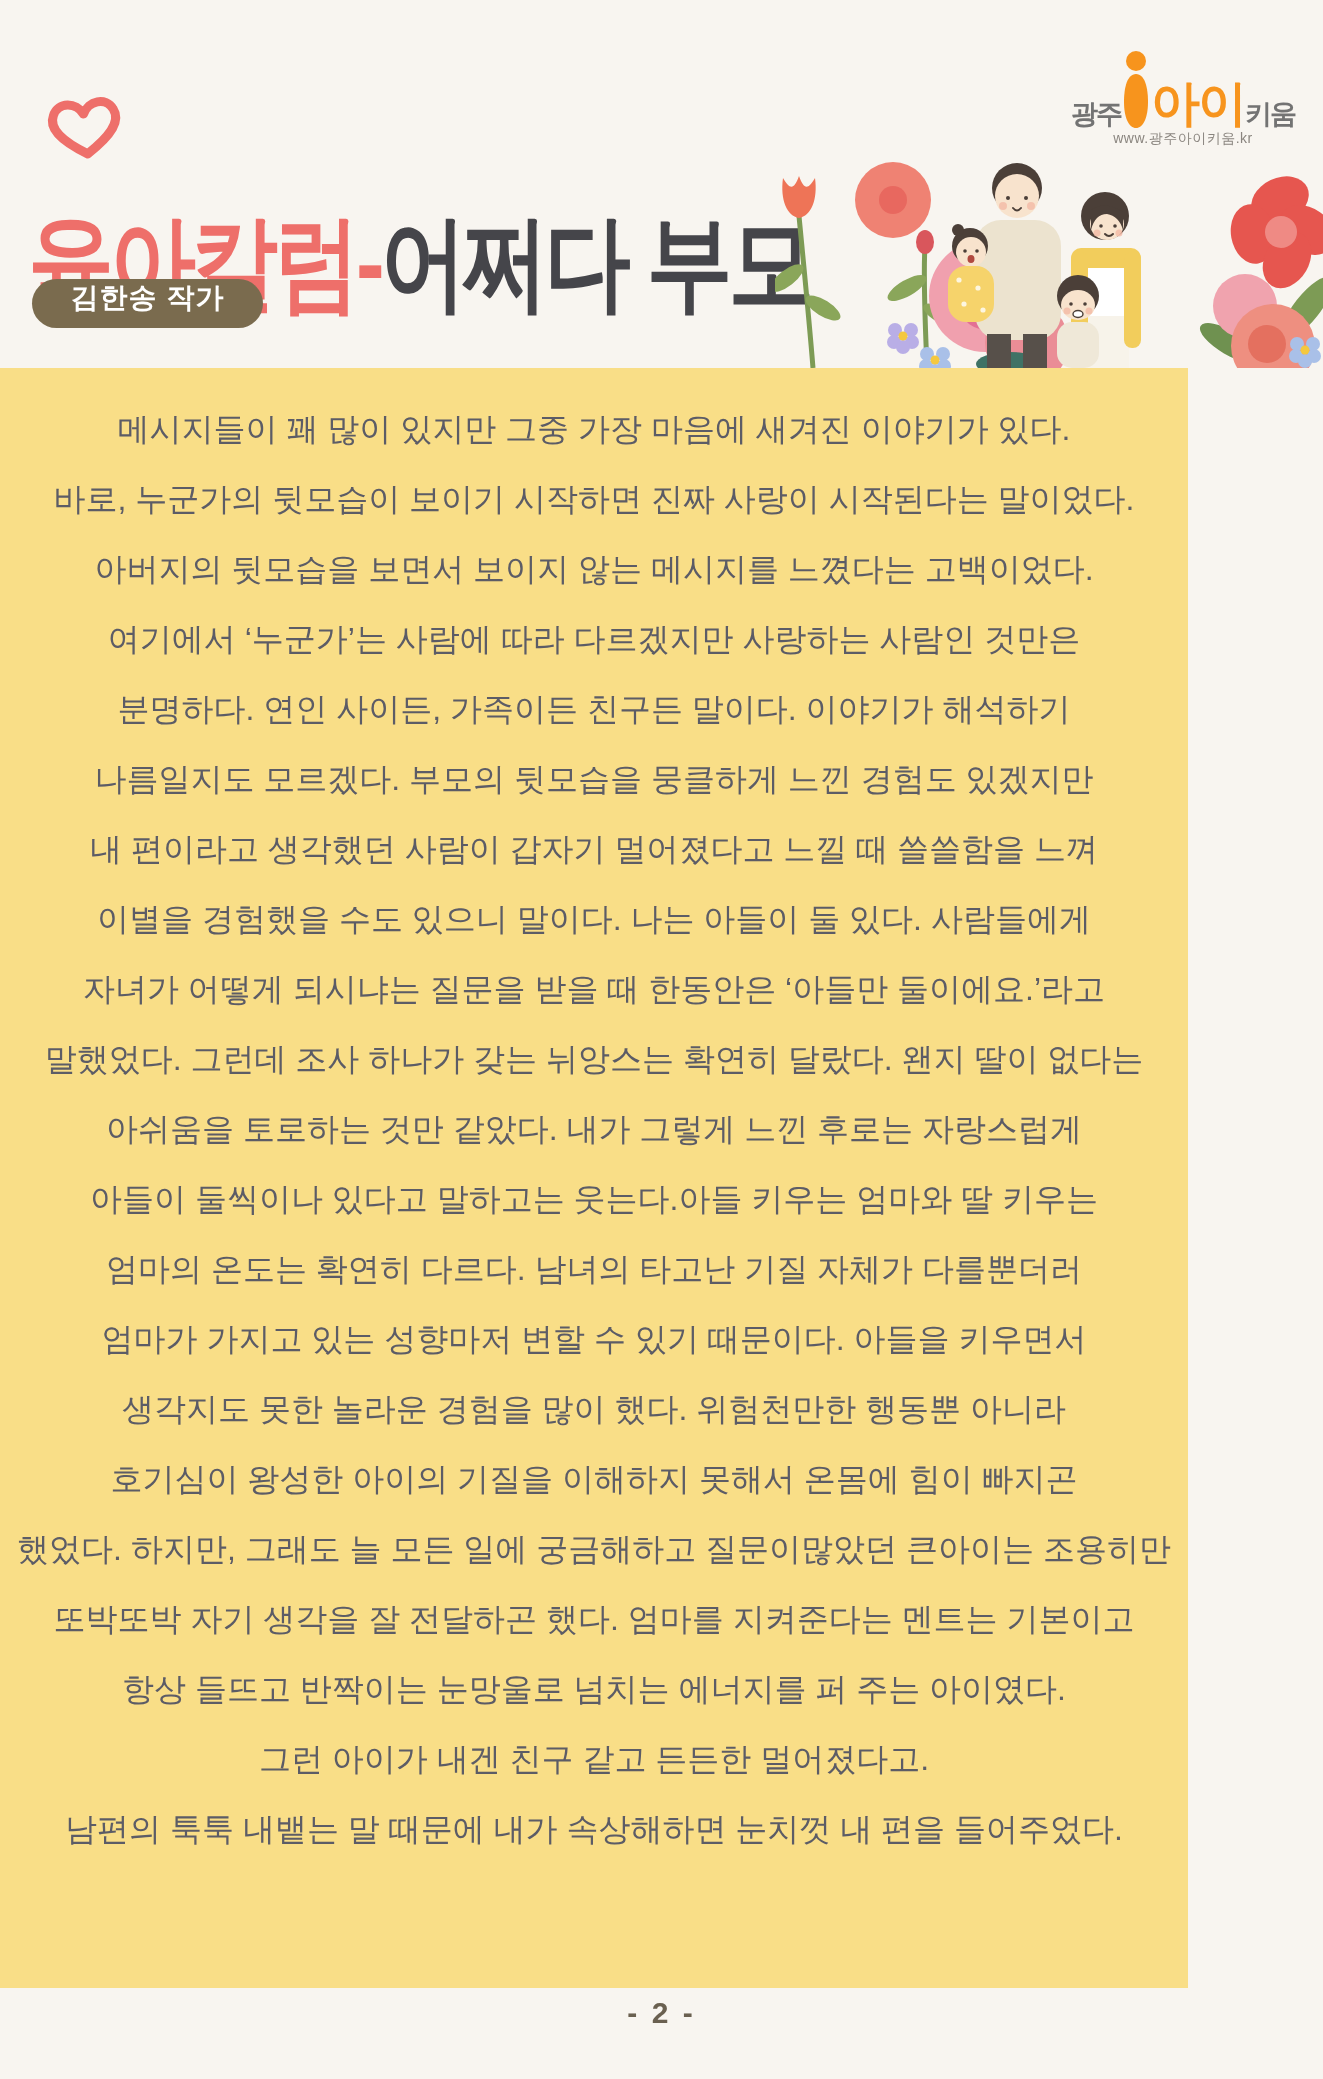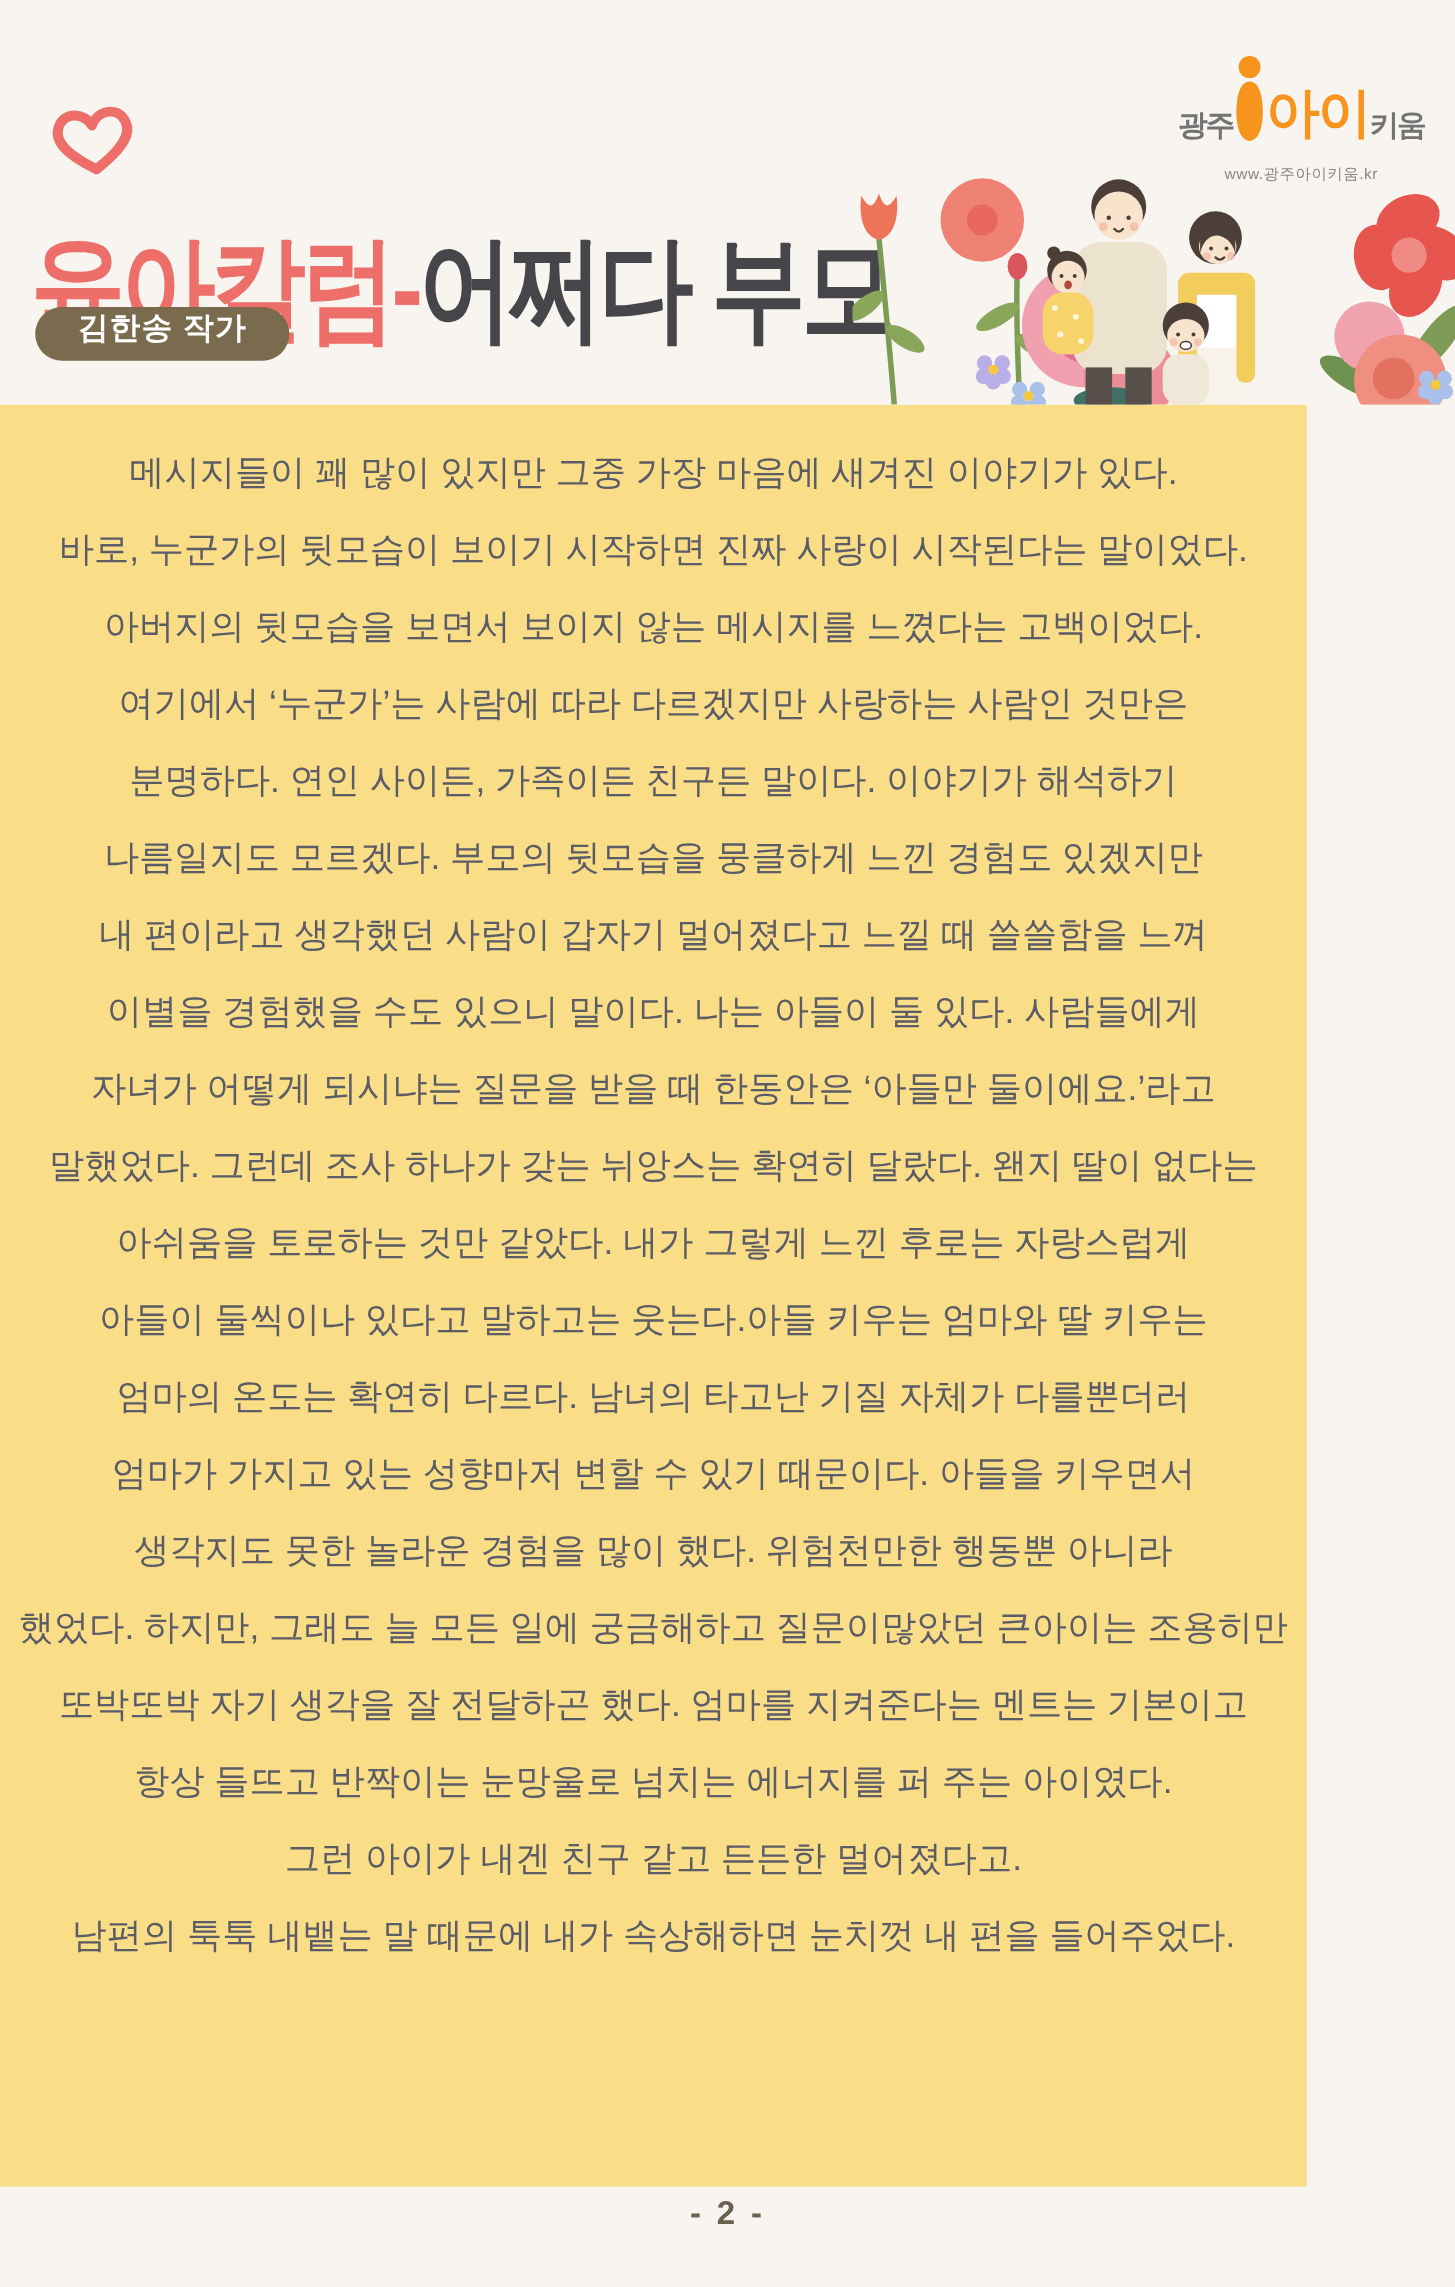--- a/index.html
+++ b/index.html
@@ -32,21 +32,21 @@
   }
   
   .logo{
     position:absolute;left:1058px;top:50px;width:250px;
     display:flex;flex-direction:column;align-items:center;
   }
   .logo-row{display:flex;align-items:flex-end;}
   .logo-row .dark{color:#737373;font-size:27px;font-weight:bold;letter-spacing:-2px;line-height:1;padding-bottom:2px;}
   .logo-row .orange{color:#f7941d;font-size:49px;font-weight:bold;letter-spacing:-2px;line-height:1;padding-bottom:2px;}
   .logo-ifigure{margin:0 2px;}
-  .logo-url{margin-top:20px;color:#8a857f;font-size:14px;letter-spacing:0.5px;}
+  .logo-url{margin-top:0;color:#8a857f;font-size:14px;letter-spacing:0.5px;}
   
   .illustration{position:absolute;left:775px;top:138px;}
   
   .body-block{
     position:absolute;top:368px;left:0;width:1188px;height:1620px;
     background:#f9de87;
     padding-top:26px;box-sizing:border-box;
   }
   .body-line{
     width:100%;height:70px;line-height:70px;
@@ -209,20 +209,21 @@
       <div class="body-line">나름일지도 모르겠다. 부모의 뒷모습을 뭉클하게 느낀 경험도 있겠지만</div>
       <div class="body-line">내 편이라고 생각했던 사람이 갑자기 멀어졌다고 느낄 때 쓸쓸함을 느껴</div>
       <div class="body-line">이별을 경험했을 수도 있으니 말이다. 나는 아들이 둘 있다. 사람들에게</div>
       <div class="body-line">자녀가 어떻게 되시냐는 질문을 받을 때 한동안은 ‘아들만 둘이에요.’라고</div>
       <div class="body-line">말했었다. 그런데 조사 하나가 갖는 뉘앙스는 확연히 달랐다. 왠지 딸이 없다는</div>
       <div class="body-line">아쉬움을 토로하는 것만 같았다. 내가 그렇게 느낀 후로는 자랑스럽게</div>
       <div class="body-line">아들이 둘씩이나 있다고 말하고는 웃는다.아들 키우는 엄마와 딸 키우는</div>
       <div class="body-line">엄마의 온도는 확연히 다르다. 남녀의 타고난 기질 자체가 다를뿐더러</div>
       <div class="body-line">엄마가 가지고 있는 성향마저 변할 수 있기 때문이다. 아들을 키우면서</div>
       <div class="body-line">생각지도 못한 놀라운 경험을 많이 했다. 위험천만한 행동뿐 아니라</div>
+      <div class="body-line">호기심이 왕성한 아이의 기질을 이해하지 못해서 온몸에 힘이 빠지곤</div>
       <div class="body-line">했었다. 하지만, 그래도 늘 모든 일에 궁금해하고 질문이많았던 큰아이는 조용히만</div>
       <div class="body-line">또박또박 자기 생각을 잘 전달하곤 했다. 엄마를 지켜준다는 멘트는 기본이고</div>
       <div class="body-line">항상 들뜨고 반짝이는 눈망울로 넘치는 에너지를 퍼 주는 아이였다.</div>
       <div class="body-line">그런 아이가 내겐 친구 같고 든든한 멀어졌다고.</div>
       <div class="body-line">남편의 툭툭 내뱉는 말 때문에 내가 속상해하면 눈치껏 내 편을 들어주었다.</div>
     </div>
 
   <div class="footer">
     <div class="page-number">- 2 -</div>
   </div>

